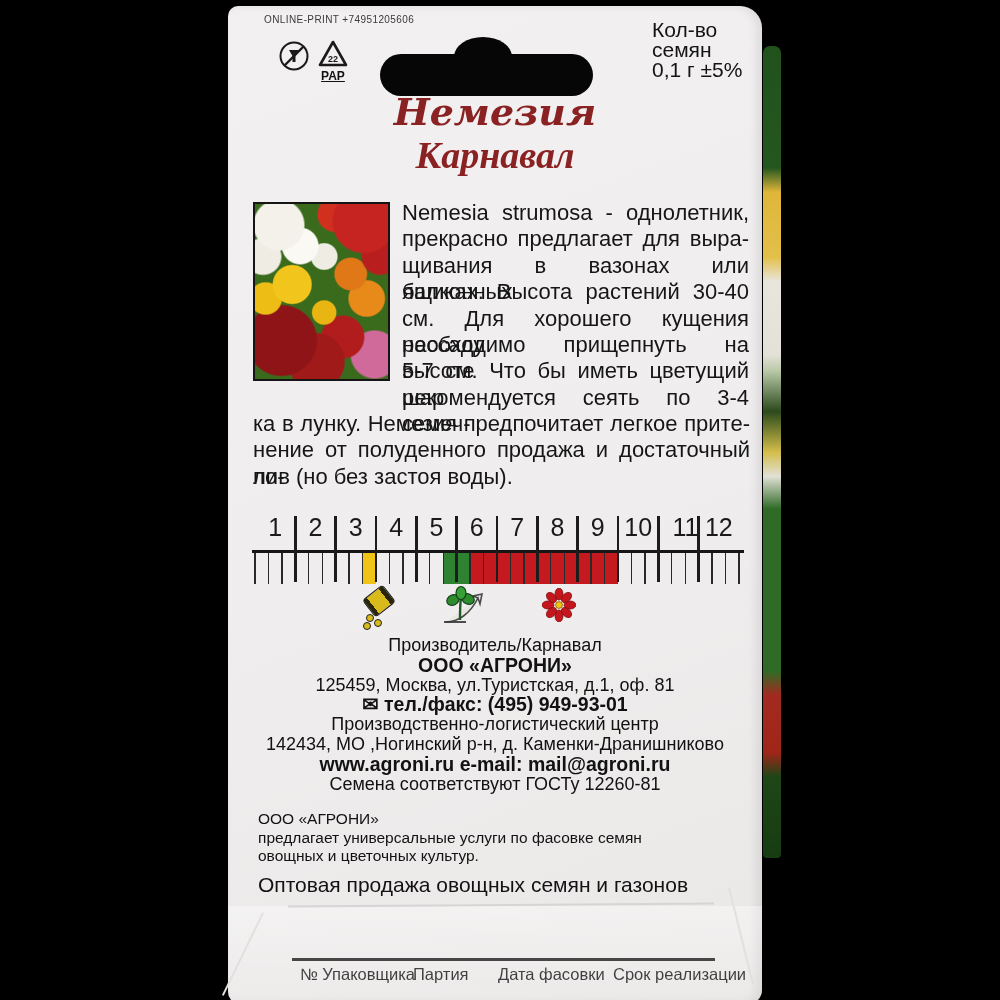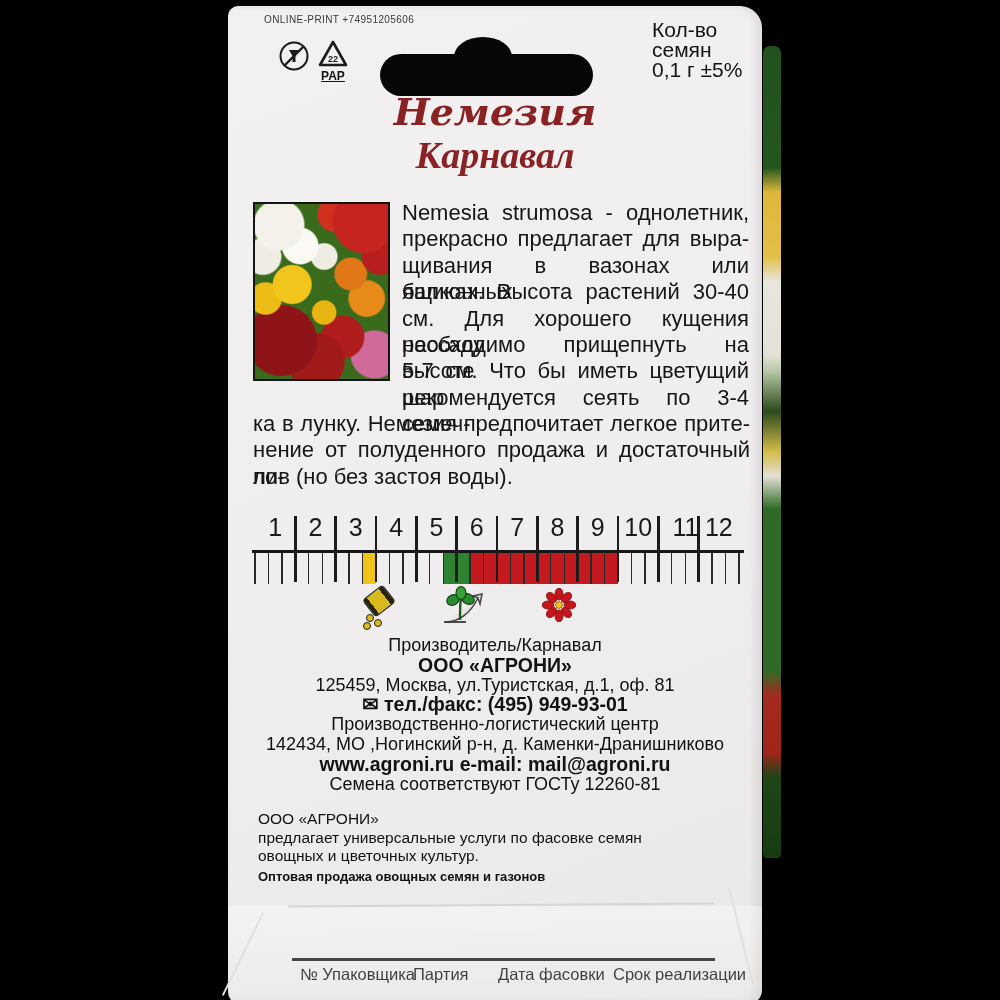--- a/index.html
+++ b/index.html
@@ -94,21 +94,21 @@
     background:linear-gradient(90deg,#2a2408 0 18%,#d8ba1c 18% 80%,#2a2408 80% 100%);
     transform:rotate(-38deg);}
   .seed-dot{position:absolute;width:6px;height:6px;border:1.2px solid #222;border-radius:50%;background:#d8ba1c;}
 
   .producer{position:absolute;left:0;top:630px;width:534px;text-align:center;color:#121212;}
   .producer .pline{font-size:18px;line-height:19.8px;}
   .producer .pline.bold{font-weight:bold;font-size:19.5px;}
 
   .services{position:absolute;left:30px;top:804px;width:470px;color:#121212;}
   .services .sline{font-size:15.5px;line-height:18.6px;}
-  .services .sline.bold{font-weight:bold;font-size:13px;margin-top:2px;}
+  .services .sline.bold{font-weight:normal;font-size:21px;margin-top:10px;}
 
   .footer-line{position:absolute;left:64px;top:952px;width:423px;height:2.6px;background:#111;}
   .footer-label{position:absolute;top:959px;font-size:16.5px;color:#151515;}
 </style>
 </head>
 <body>
 
 <div class="packet">
 
   <div class="print-code">ONLINE-PRINT +74951205606</div>

